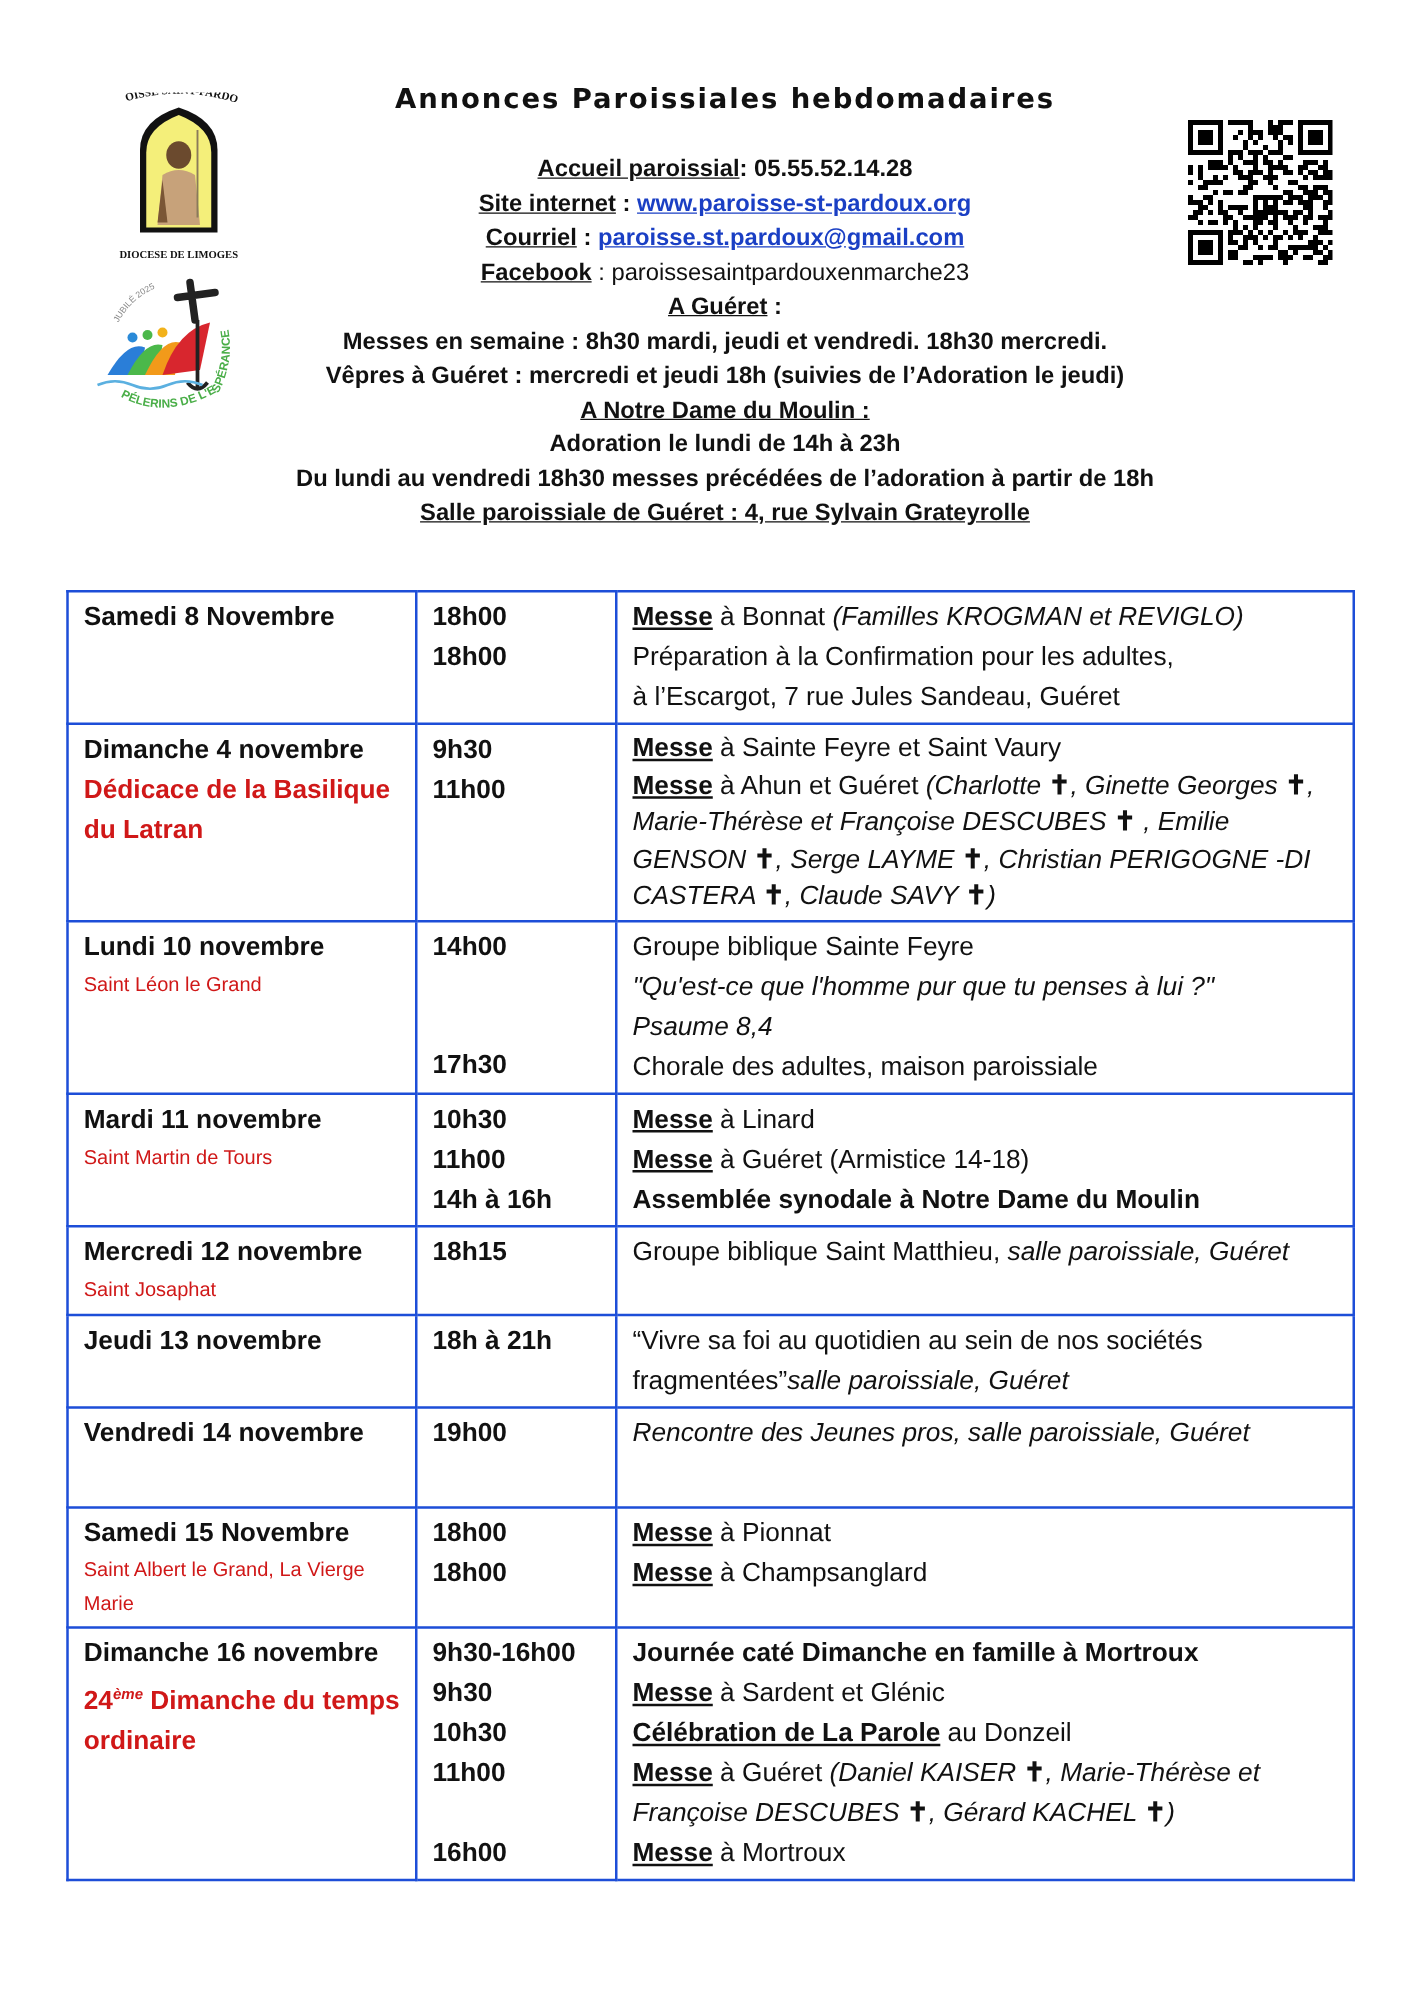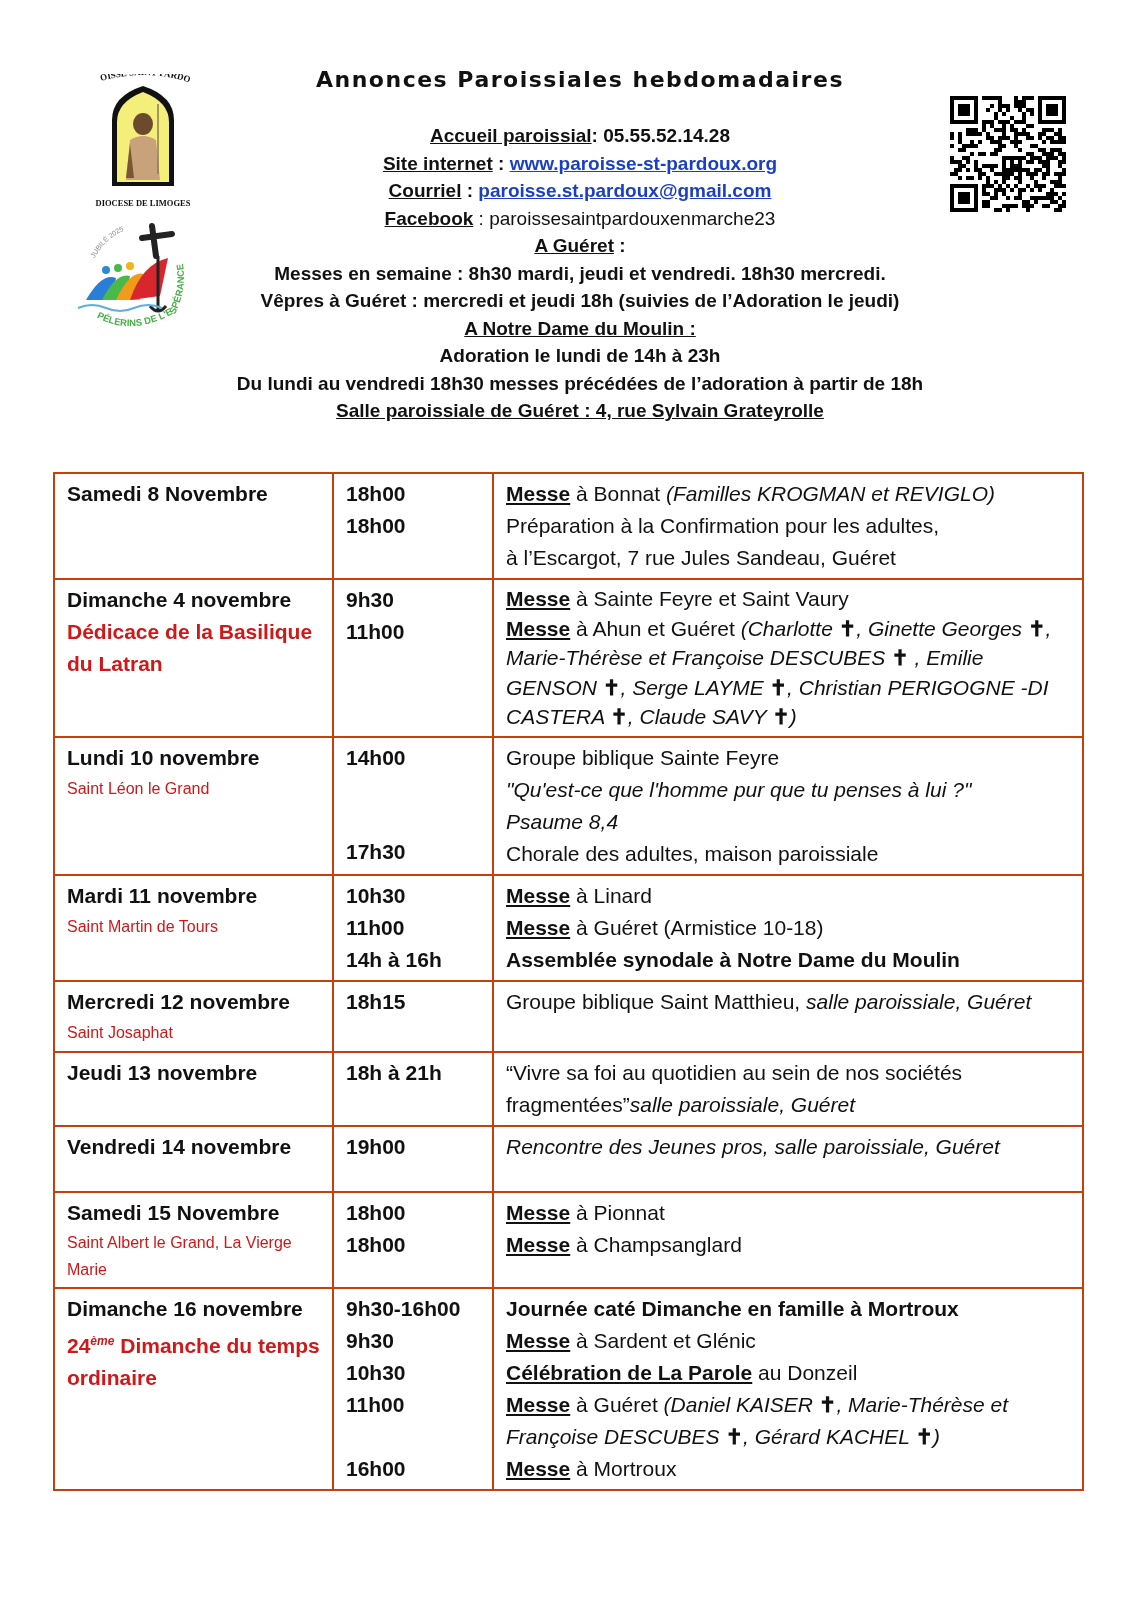--- a/index.html
+++ b/index.html
@@ -11,21 +11,21 @@
   .header { position:absolute; left:200px; top:66px; width:760px; text-align:center; }
   .title { font-family:"DejaVu Sans", sans-serif; font-weight:bold; font-size:22px; letter-spacing:1.5px; line-height:28px; }
   .info { font-family:"Liberation Sans", sans-serif; font-size:19px; line-height:27.5px; }
   .info .lbl { text-decoration:underline; font-weight:bold; }
   .info .b { font-weight:bold; }
   .info a { color:#1a3fc4; text-decoration:underline; font-weight:bold; }
   .contacts { margin-top:28px; }
 
   table.sched { position:absolute; left:53px; top:472px; width:1031px; border-collapse:collapse;
                 font-family:"Liberation Sans", sans-serif; font-size:21px; }
-  table.sched td { border:2px solid #c2410c; vertical-align:top; padding:4px 12px 4px 12px; line-height:32px; }
+  table.sched td { border:2px solid #1d4ed8; vertical-align:top; padding:4px 12px 4px 12px; line-height:32px; }
   td.day { width:253px; }
   td.time { width:134px; font-weight:bold; }
   td.evt { }
   .dayname { font-weight:bold; }
   .feast { color:#d01818; font-size:16px; line-height:29px; }
   .feast.bold { font-weight:bold; font-size:21px; line-height:32px; }
   .it { font-style:italic; }
   .bold { font-weight:bold; }
   .msg-u { text-decoration:underline; font-weight:bold; }
   .cross { font-style:normal; font-weight:bold; }
@@ -478,21 +478,21 @@
       <div class="dayname">Mardi 11 novembre</div>
       <div class="feast">Saint Martin de Tours</div>
     </td>
     <td class="time">
       <span class="tline">10h30</span>
       <span class="tline">11h00</span>
       <span class="tline">14h à 16h</span>
     </td>
     <td class="evt">
       <div><span class="msg-u">Messe</span><span> à Linard</span></div>
-      <div><span class="msg-u">Messe</span><span> à Guéret (Armistice 10-18)</span></div>
+      <div><span class="msg-u">Messe</span><span> à Guéret (Armistice 14-18)</span></div>
       <div class="bold">Assemblée synodale à Notre Dame du Moulin</div>
     </td>
   </tr>
 
   <tr>
     <td class="day">
       <div class="dayname">Mercredi 12 novembre</div>
       <div class="feast">Saint Josaphat</div>
     </td>
     <td class="time">
@@ -508,21 +508,21 @@
       <div class="dayname">Jeudi 13 novembre</div>
     </td>
     <td class="time">
       <span class="tline">18h à 21h</span>
     </td>
     <td class="evt">
       <div><span>“Vivre sa foi au quotidien au sein de nos sociétés fragmentées”</span><span class="it">salle paroissiale, Guéret</span></div>
     </td>
   </tr>
 
-  <tr style="height:66px">
+  <tr style="height:80px">
     <td class="day">
       <div class="dayname">Vendredi 14 novembre</div>
     </td>
     <td class="time">
       <span class="tline">19h00</span>
     </td>
     <td class="evt">
       <div class="it">Rencontre des Jeunes pros, salle paroissiale, Guéret</div>
     </td>
   </tr>

